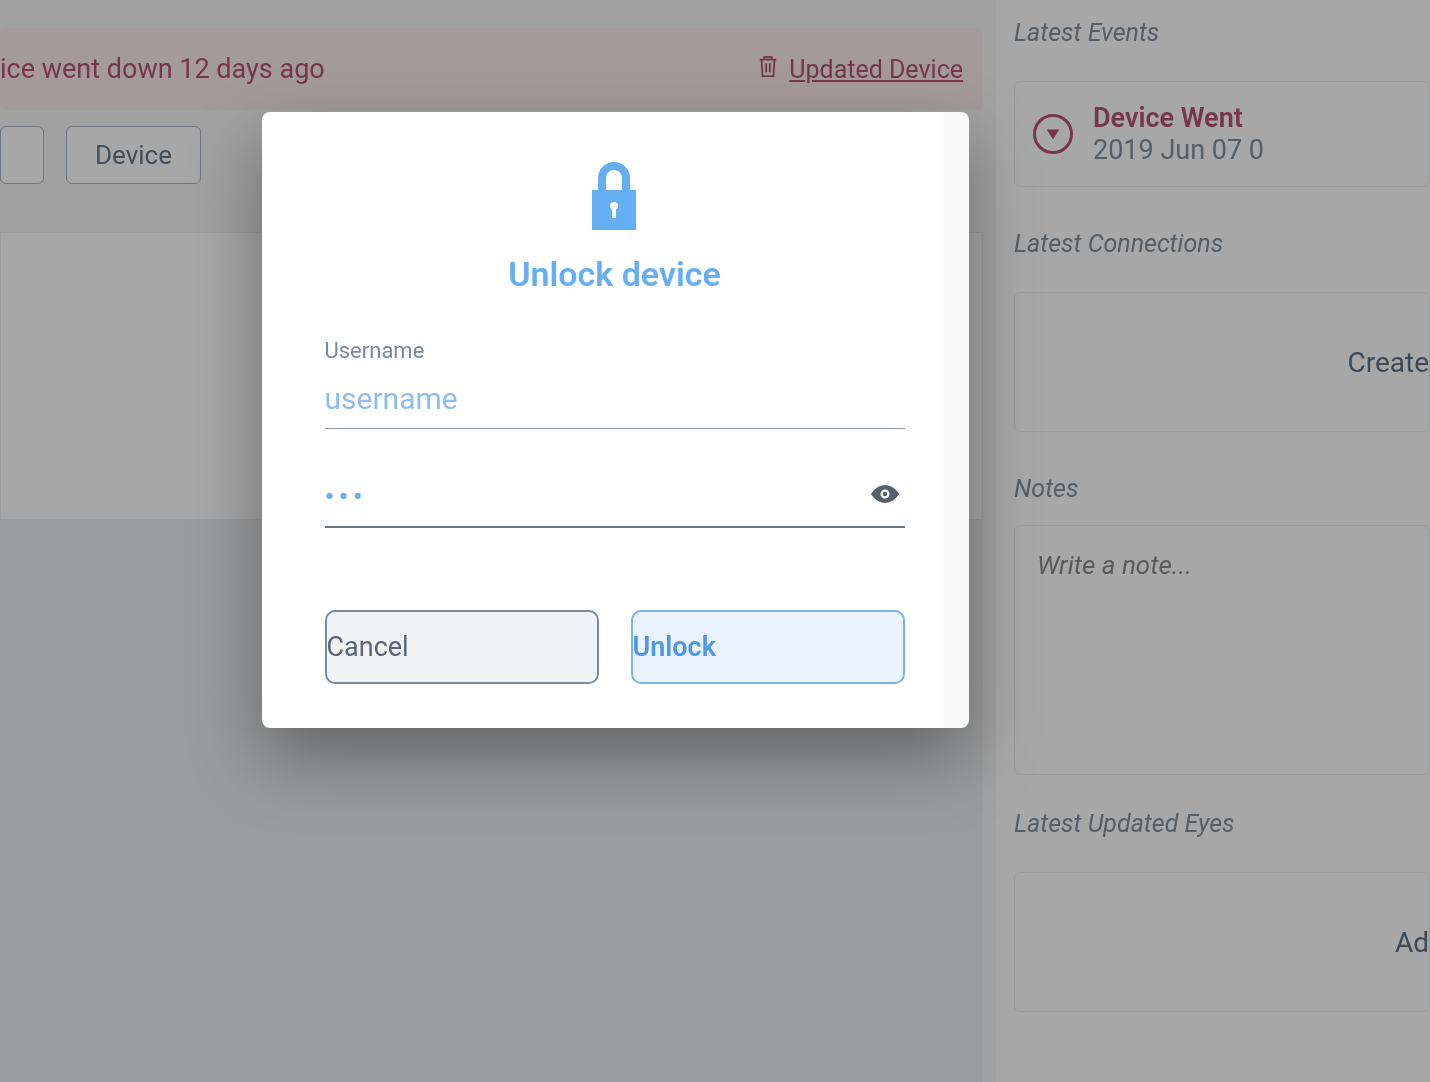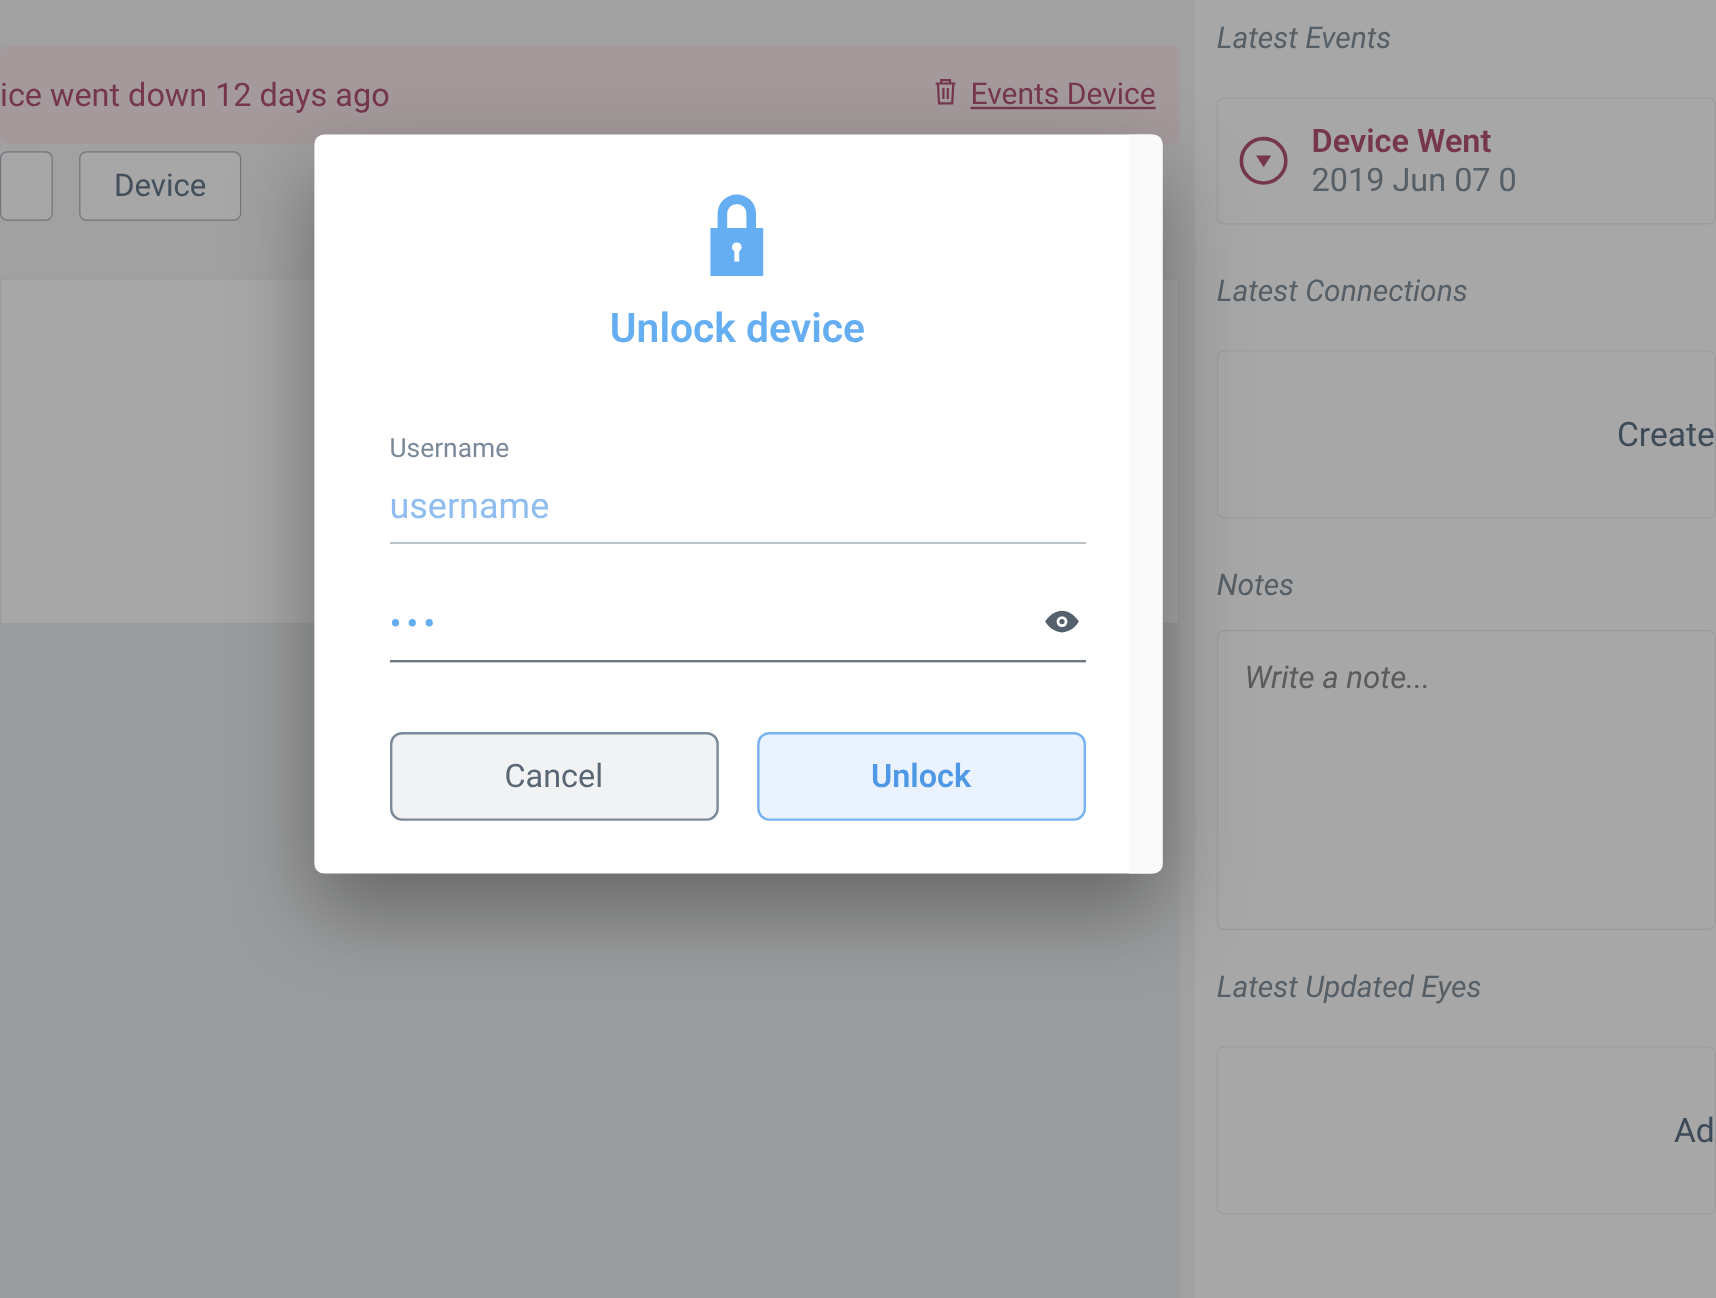--- a/index.html
+++ b/index.html
@@ -5,21 +5,21 @@
   * { box-sizing: border-box; margin: 0; padding: 0; }
   html, body { width: 1430px; height: 1082px; overflow: hidden; font-family: -apple-system, BlinkMacSystemFont, "Segoe UI", Roboto, Helvetica, Arial, sans-serif; }
   body { background: #f4f4f4; position: relative; }
 
   
   .bg-page { position: absolute; inset: 0; }
   .bg-left { position: absolute; left: 0; top: 0; width: 996px; height: 100%; }
   .bg-right { position: absolute; left: 996px; top: 0; right: 0; height: 100%; background: #ffffff; padding: 18px 0 0 18px; }
 
   .alert-bar {
-    position: absolute; top: 38px; left: 0; right: 13px; height: 82px;
+    position: absolute; top: 28px; left: 0; right: 13px; height: 82px;
     background: #f9e7ec; border-radius: 6px;
     display: flex; align-items: center; justify-content: space-between;
     padding: 0 20px 0 0;
     color: #a6335c; font-size: 27px;
   }
   .alert-bar .delete-link { color: #a6335c; text-decoration: underline; display: flex; align-items: center; gap: 10px; font-size: 25px; }
   .trash-icon { width: 22px; height: 26px; }
 
   .btn-row { position: absolute; top: 126px; left: 0; display: flex; gap: 22px; }
   .btn-outline {
@@ -67,41 +67,41 @@
     box-shadow: 0 30px 70px rgba(0,0,0,0.35);
     display: flex; flex-direction: column; align-items: center;
     padding: 48px 0 0 0;
   }
   .modal-scroll-track { position: absolute; top: 0; right: -2px; width: 28px; height: 100%; background: #fafafa; border-top-right-radius: 8px; border-bottom-right-radius: 8px; }
 
   .lock-wrap { display: flex; flex-direction: column; align-items: center; gap: 18px; }
   .lock-svg { width: 56px; height: 72px; }
   .modal-title { color: #66aef2; font-size: 34px; font-weight: 600; }
 
-  .form { width: 580px; margin-top: 68px; }
+  .form { width: 580px; margin-top: 44px; }
   .field { margin-bottom: 44px; }
   .field-label { color: #7b8a99; font-size: 22px; margin-bottom: 12px; display: block; }
   .field-input-row { display: flex; align-items: center; border-bottom: 1px solid #8f9aa5; }
   .field-input-row.strong { border-bottom: 2px solid #6b7785; }
   .field-input {
     flex: 1; border: none; outline: none; background: transparent;
     font-size: 30px; color: #66aef2; padding: 6px 0 12px 0; font-family: inherit;
   }
   .field-input::placeholder { color: #8fbdf0; }
   .pw-dots { color: #66aef2; font-size: 30px; letter-spacing: 4px; padding: 6px 0 12px 0; flex: 1; }
   .eye-btn { background: none; border: none; cursor: pointer; padding: 0 4px 8px 4px; }
   .eye-btn svg { width: 32px; height: 22px; }
 
   .modal-buttons {
     position: absolute; bottom: 44px; left: 0; right: 0;
     display: flex; justify-content: center; gap: 32px;
   }
   .modal-btn {
     width: 274px; height: 74px; border-radius: 10px; font-size: 27px;
-    display: flex; align-items: center; justify-content: center; cursor: pointer;
+    display: flex; align-items: center; justify-content: flex-start; cursor: pointer;
   }
   .modal-btn.cancel { background: #f1f2f4; border: 2px solid #7b8a99; color: #596675; }
   .modal-btn.unlock { background: #eaf3fd; border: 2px solid #79b3ef; color: #4f98e6; font-weight: 600; }
 </style>
 </head>
 <body>
 
 <div class="bg-page">
 
   <div class="bg-left">
@@ -110,21 +110,21 @@
       <a class="delete-link">
         <span>
           <svg class="trash-icon" viewBox="0 0 24 28" fill="none" stroke="#a6335c" stroke-width="2">
             <path d="M3 7h18"></path>
               <path d="M8 7V4h8v3"></path>
               <path d="M5 7l1 18h12l1-18"></path>
             <path d="M10 11v10"></path>
               <path d="M14 11v10"></path>
           </svg>
         </span>
-        <span>Events Device</span>
+        <span>Updated Device</span>
       </a>
     </div>
 
     <div class="btn-row">
       <div class="btn-outline small"></div>
       <div class="btn-outline">
         <span>Device</span>
       </div>
     </div>
 

